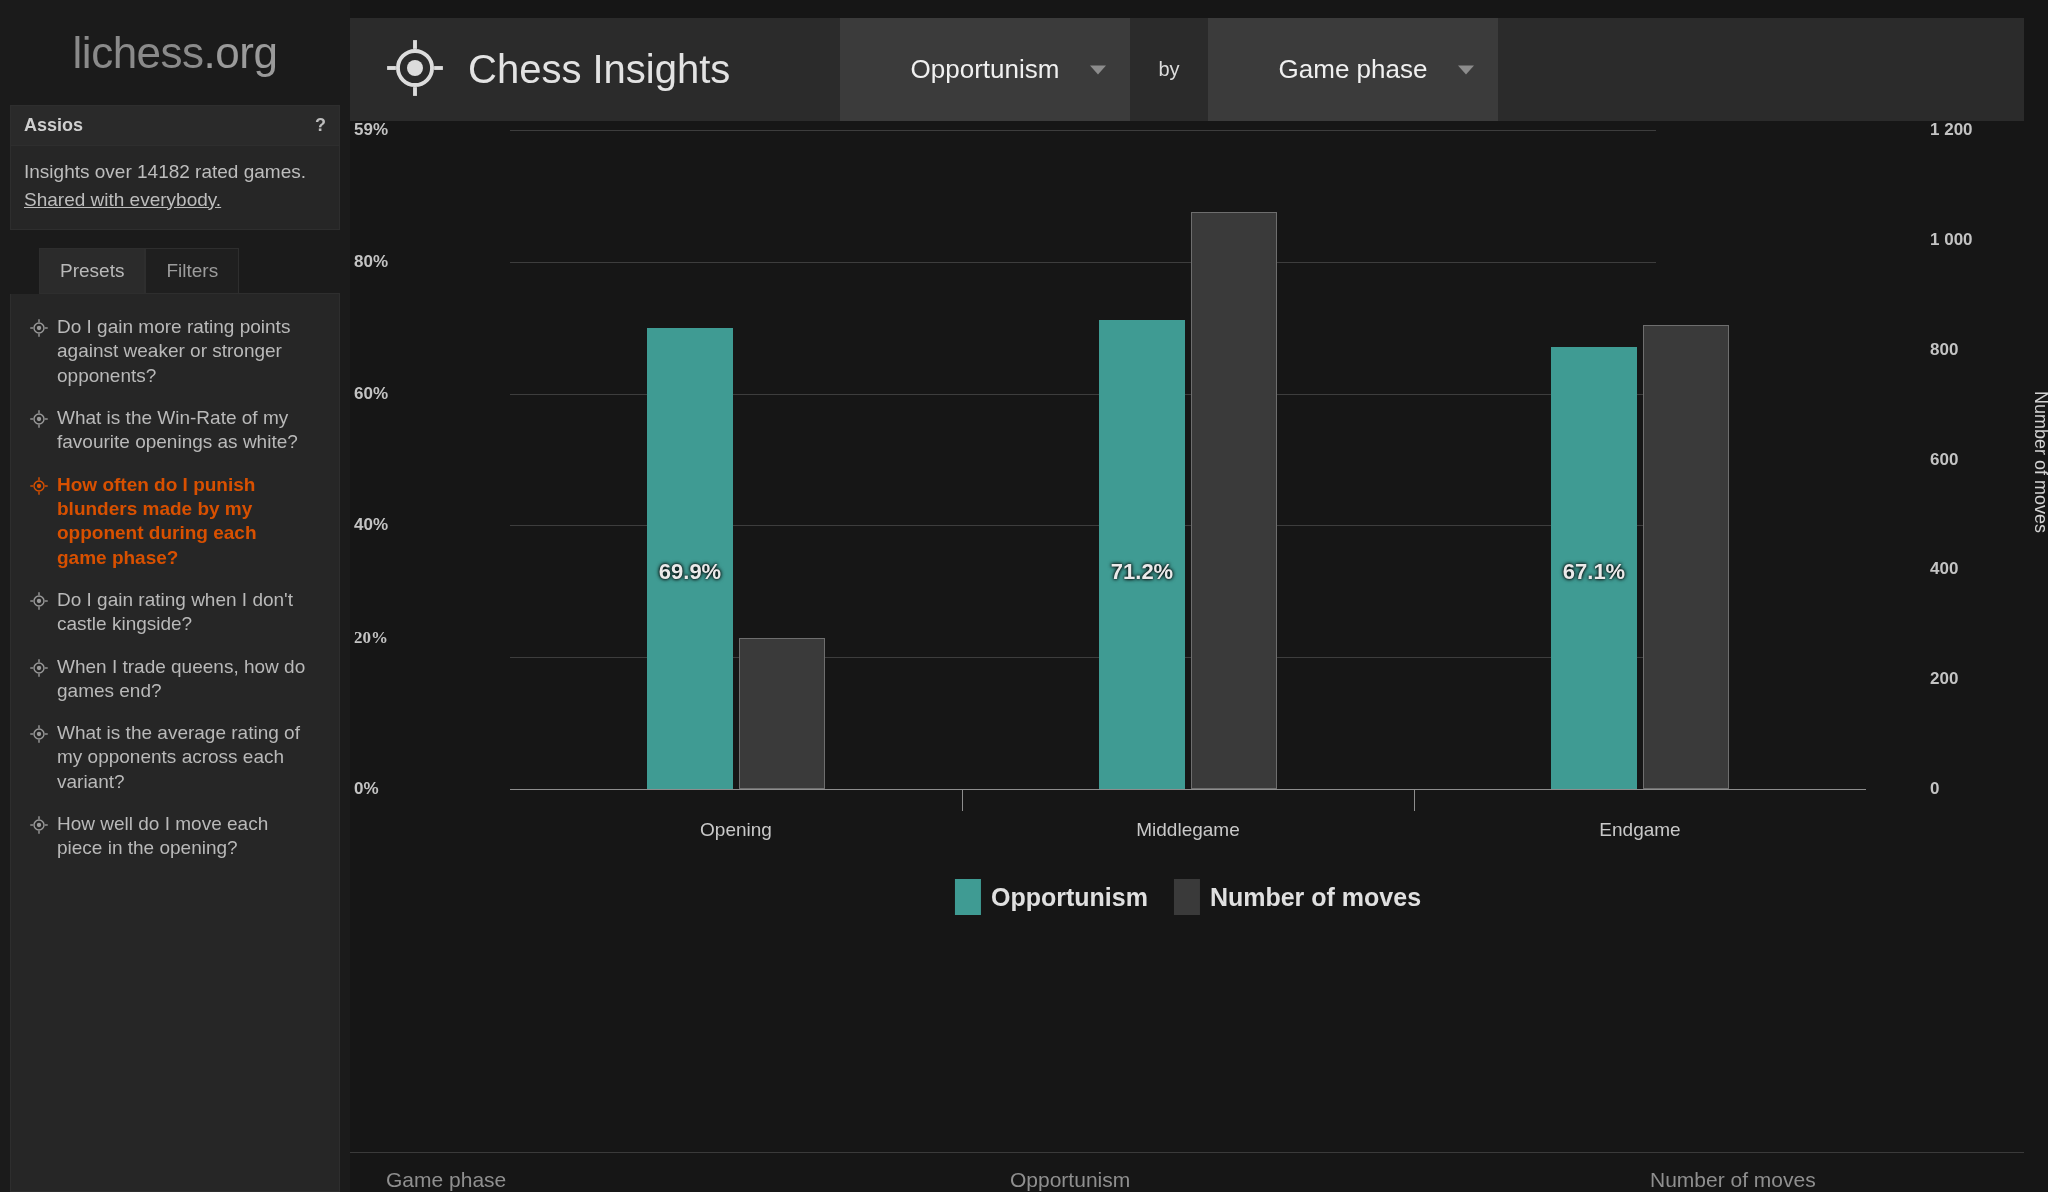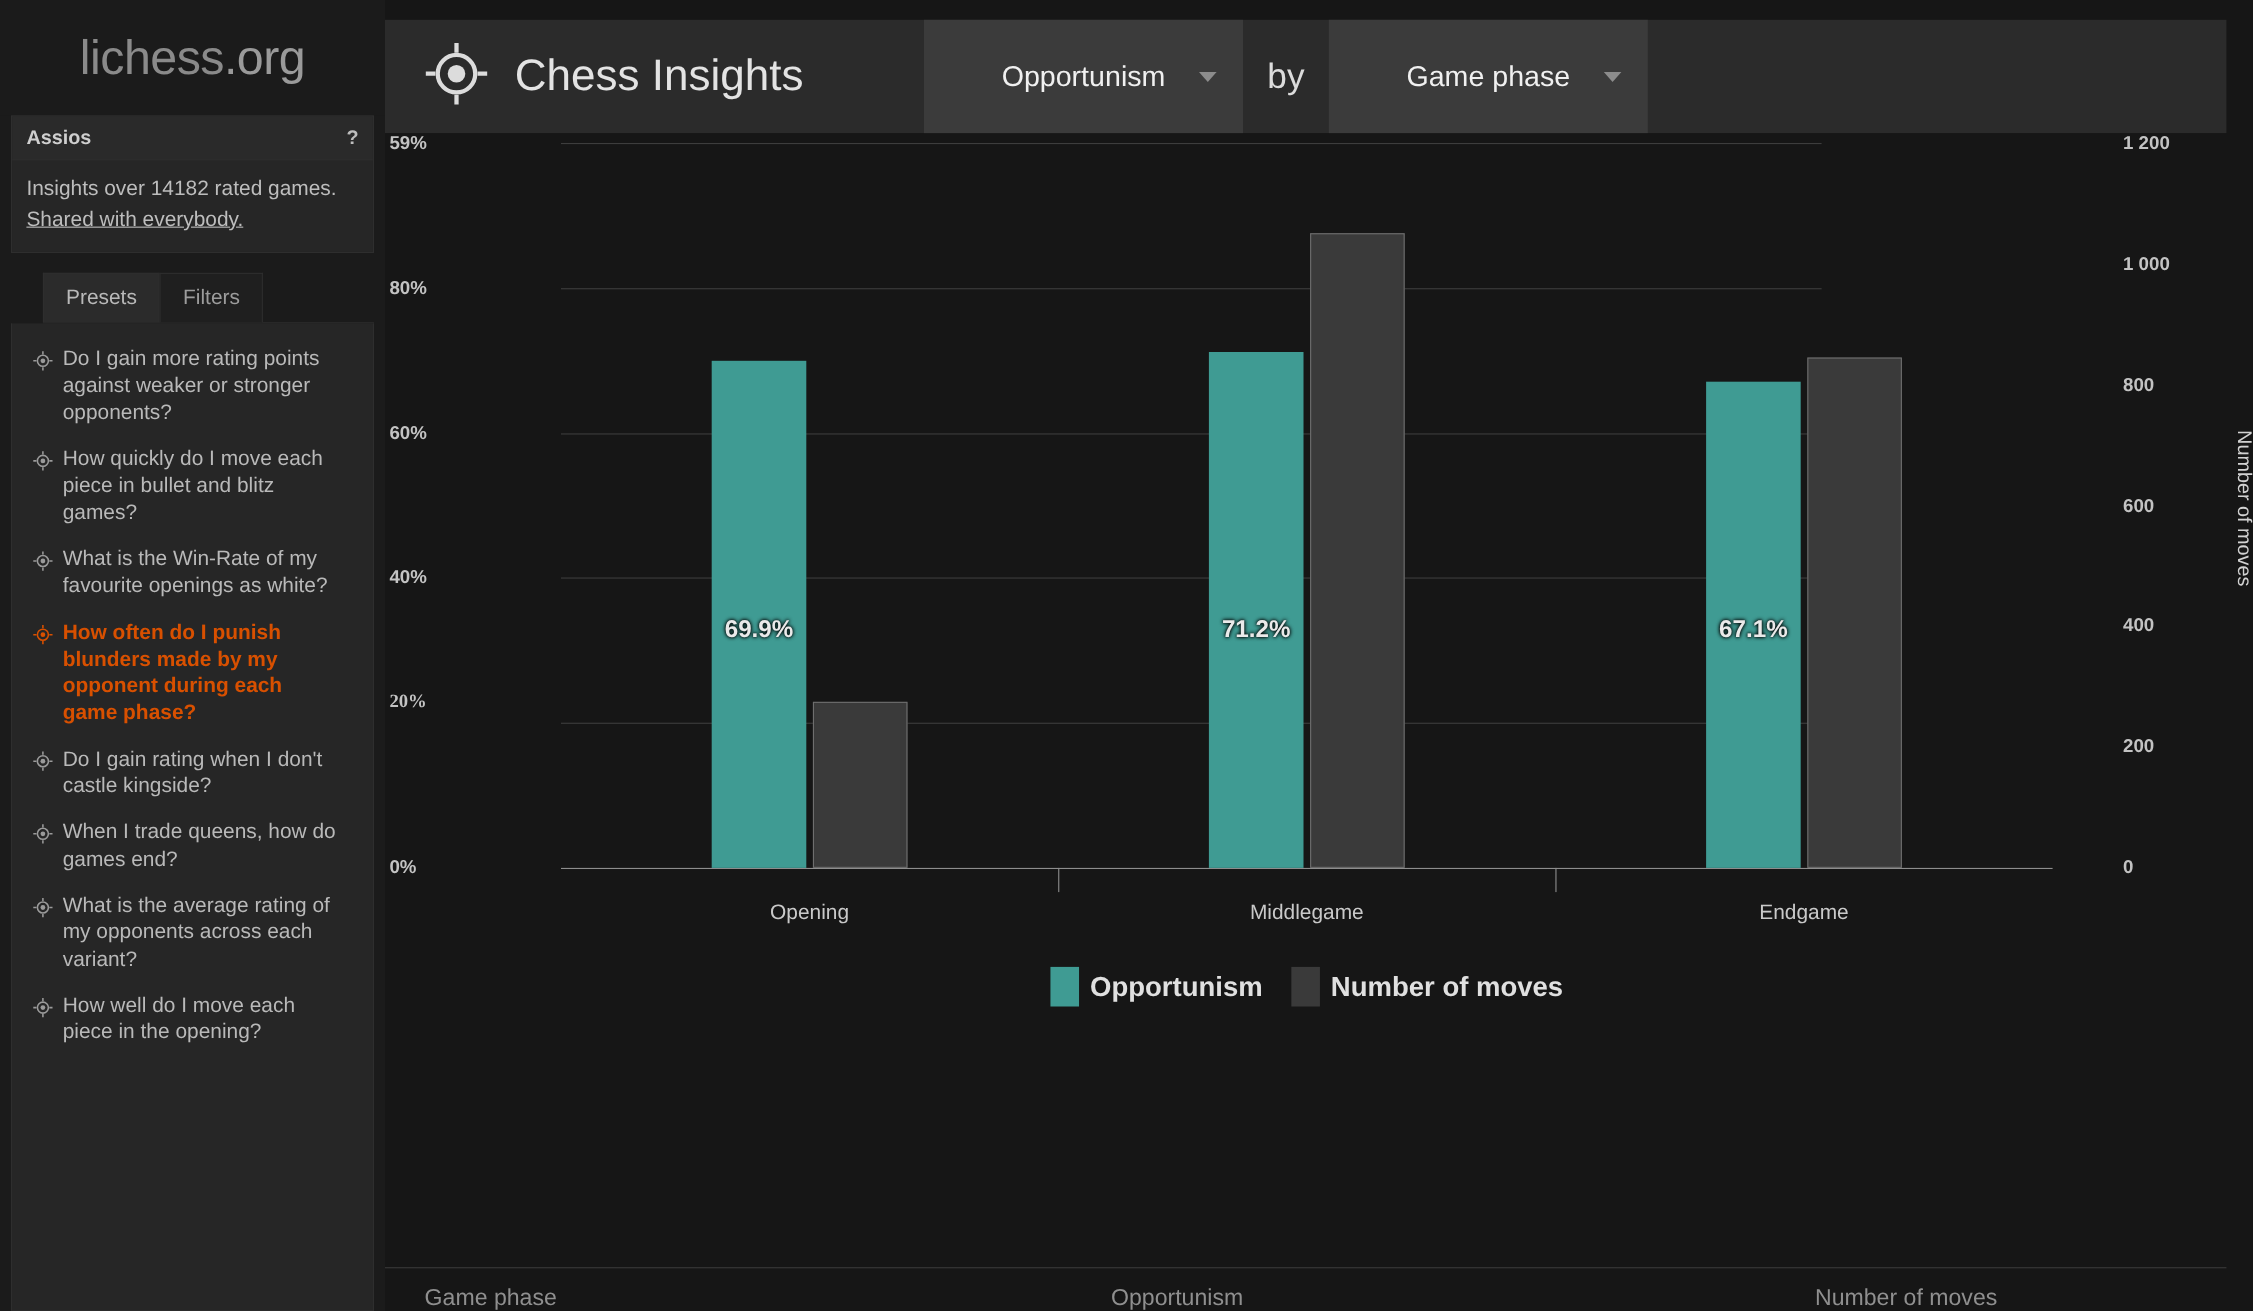--- a/index.html
+++ b/index.html
@@ -70,21 +70,21 @@
   .sel {
     display: flex; align-items: center; justify-content: center; position: relative;
     background: #3b3b3b; width: 290px; cursor: pointer;
   }
   .sel .selval { color: #f0f0f0; font-size: 26px; }
   .sel .caret {
     position: absolute; right: 24px; top: 50%; transform: translateY(-50%);
     width: 0; height: 0; border-left: 8px solid transparent;
     border-right: 8px solid transparent; border-top: 9px solid #8c8c8c;
   }
-  .byword { display: flex; align-items: center; justify-content: center; width: 78px; color: #dcdcdc; font-size: 32px; }
+  .byword { display: flex; align-items: center; justify-content: center; width: 78px; color: #dcdcdc; font-size: 20px; }
 
   
   .chartarea { position: relative; height: 1000px; margin-right: 24px; }
   .plot { position: absolute; left: 0; top: 0; right: 0; bottom: 0; }
   .gridline { position: absolute; left: 0; right: 0; height: 1px; background: #3d3d3d; }
   .ytick-l { position: absolute; left: 4px; color: #c3c3c3; font-size: 17px; font-weight: bold; transform: translateY(-50%); }
   .ytick-r { position: absolute; color: #c3c3c3; font-size: 17px; font-weight: bold; transform: translateY(-50%); }
   .axis-title-r {
     position: absolute; color: #d2d2d2; font-size: 18px;
     writing-mode: vertical-rl; text-orientation: mixed;
@@ -146,33 +146,20 @@
           <svg width="20" height="20" viewBox="0 0 24 24">
               <circle cx="12" cy="12" r="6" fill="none" stroke="#9a9a9a" stroke-width="1.7"></circle>
               <circle cx="12" cy="12" r="2.6" fill="#9a9a9a"></circle>
               <line x1="12" y1="1.5" x2="12" y2="5" stroke="#9a9a9a" stroke-width="1.7"></line>
               <line x1="12" y1="19" x2="12" y2="22.5" stroke="#9a9a9a" stroke-width="1.7"></line>
               <line x1="1.5" y1="12" x2="5" y2="12" stroke="#9a9a9a" stroke-width="1.7"></line>
               <line x1="19" y1="12" x2="22.5" y2="12" stroke="#9a9a9a" stroke-width="1.7"></line>
             </svg>
         </span>
         <span class="txt">Do I gain more rating points against weaker or stronger opponents?</span>
-      </div>
-      <div class="preset">
-        <span class="ic">
-          <svg width="20" height="20" viewBox="0 0 24 24">
-              <circle cx="12" cy="12" r="6" fill="none" stroke="#9a9a9a" stroke-width="1.7"></circle>
-              <circle cx="12" cy="12" r="2.6" fill="#9a9a9a"></circle>
-              <line x1="12" y1="1.5" x2="12" y2="5" stroke="#9a9a9a" stroke-width="1.7"></line>
-              <line x1="12" y1="19" x2="12" y2="22.5" stroke="#9a9a9a" stroke-width="1.7"></line>
-              <line x1="1.5" y1="12" x2="5" y2="12" stroke="#9a9a9a" stroke-width="1.7"></line>
-              <line x1="19" y1="12" x2="22.5" y2="12" stroke="#9a9a9a" stroke-width="1.7"></line>
-            </svg>
-        </span>
-        <span class="txt">How quickly do I move each piece in bullet and blitz games?</span>
       </div>
       <div class="preset">
         <span class="ic">
           <svg width="20" height="20" viewBox="0 0 24 24">
               <circle cx="12" cy="12" r="6" fill="none" stroke="#9a9a9a" stroke-width="1.7"></circle>
               <circle cx="12" cy="12" r="2.6" fill="#9a9a9a"></circle>
               <line x1="12" y1="1.5" x2="12" y2="5" stroke="#9a9a9a" stroke-width="1.7"></line>
               <line x1="12" y1="19" x2="12" y2="22.5" stroke="#9a9a9a" stroke-width="1.7"></line>
               <line x1="1.5" y1="12" x2="5" y2="12" stroke="#9a9a9a" stroke-width="1.7"></line>
               <line x1="19" y1="12" x2="22.5" y2="12" stroke="#9a9a9a" stroke-width="1.7"></line>

